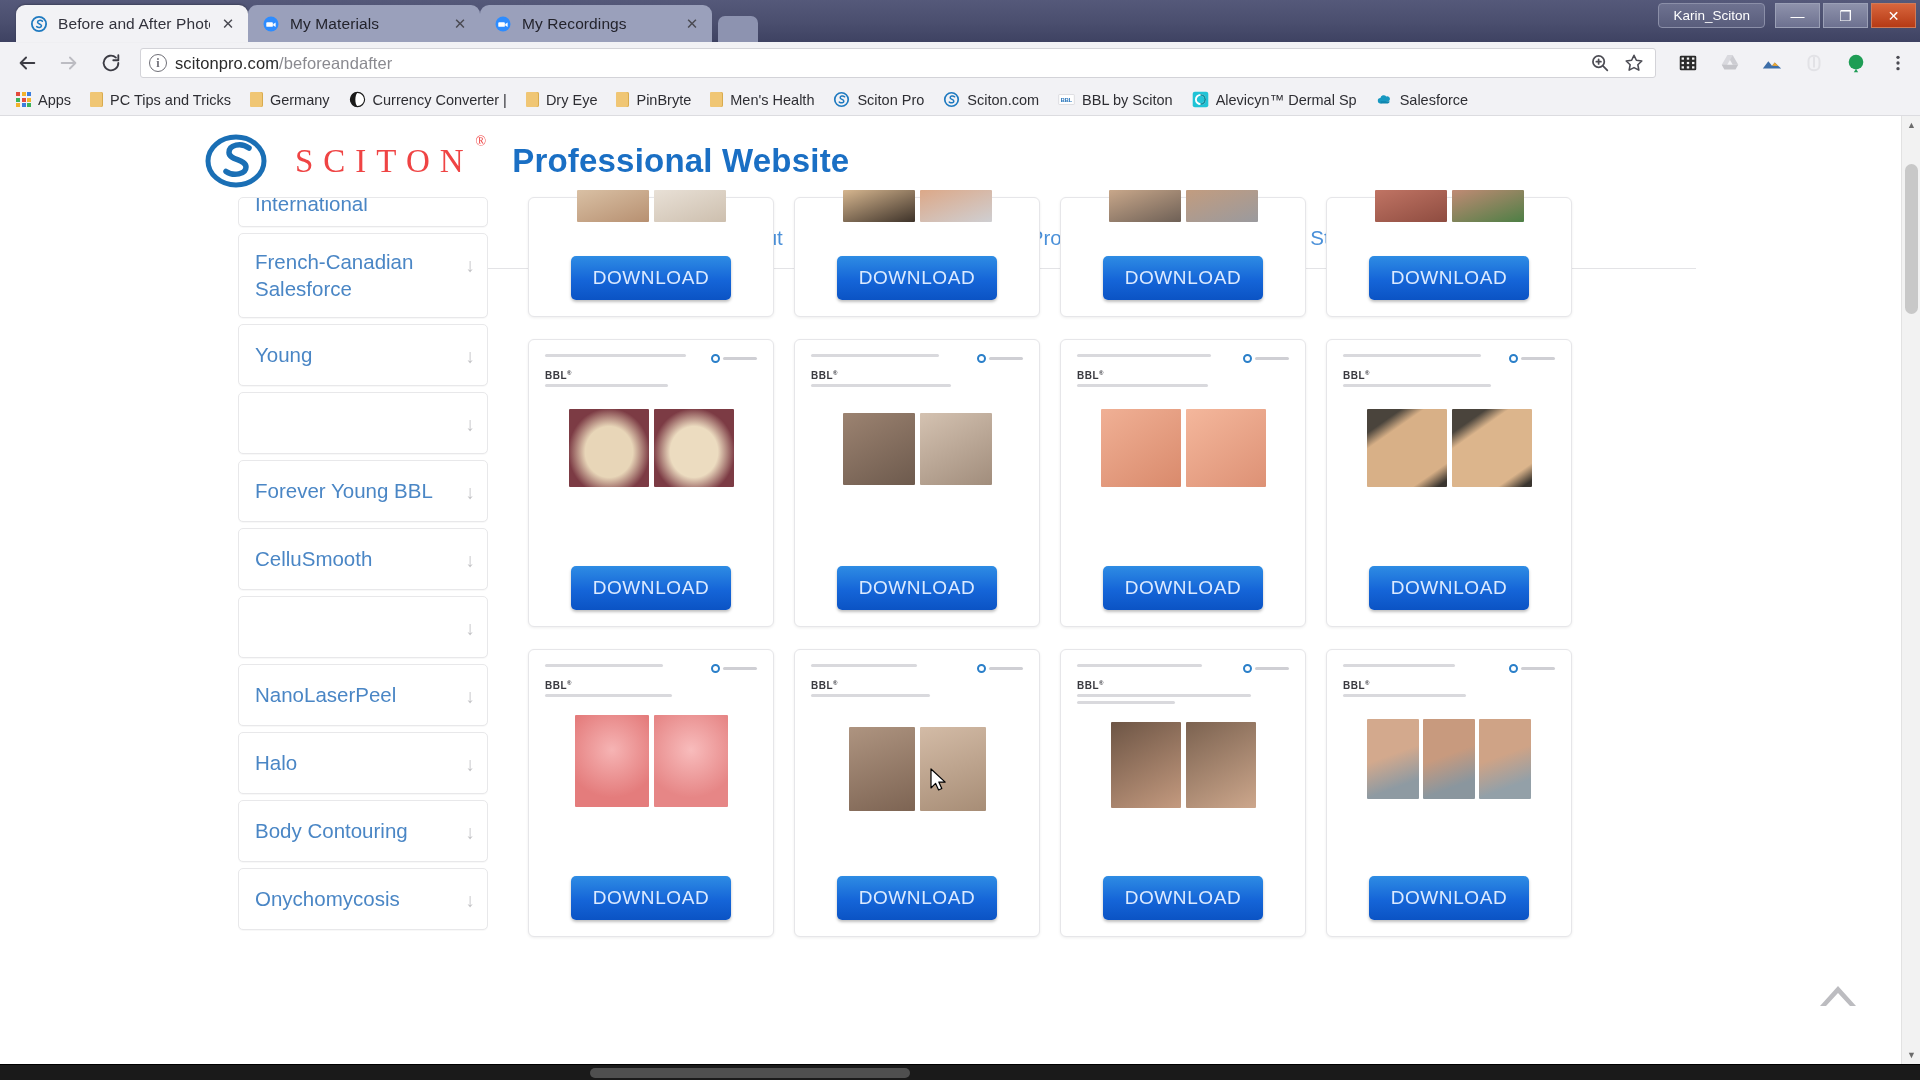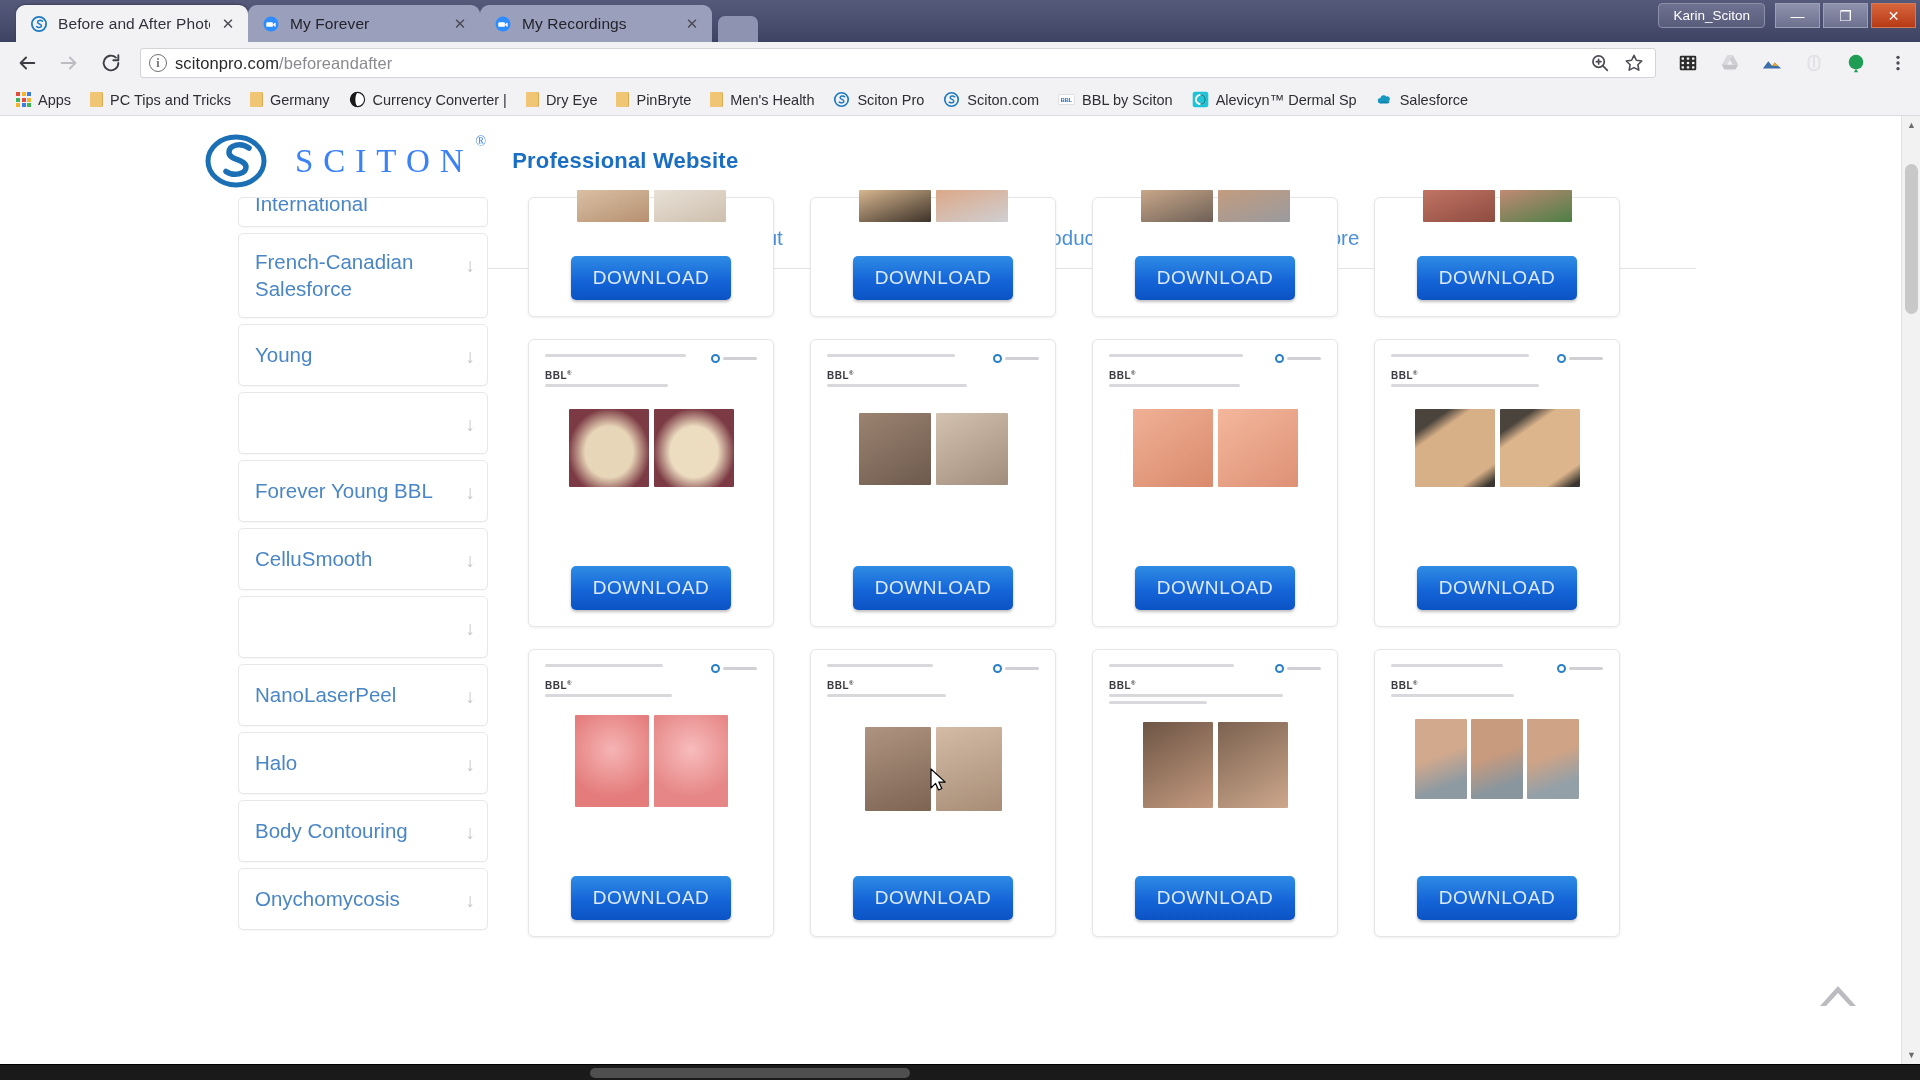--- a/index.html
+++ b/index.html
@@ -186,26 +186,26 @@
     background: #fff;
     overflow: hidden;
   }
 
   .site-header { padding: 16px 0 0 205px; }
   .brandrow { display: flex; align-items: center; gap: 28px; }
   .sciton-word {
     font-family: "Liberation Serif", serif;
     font-size: 33px;
     letter-spacing: 10px;
-    color: #3b82f6;
+    color: #ef4444;
     position: relative;
   }
   .sciton-word sup { font-size: 14px; letter-spacing: 0; position: relative; top: -14px; left: 2px; }
   .pro-title {
-    font-size: 22px;
+    font-size: 33px;
     font-weight: bold;
     color: #1a6fc4;
     letter-spacing: .2px;
   }
 
   .site-nav {
     display: flex;
     justify-content: center;
     gap: 48px;
     margin-top: 36px;
@@ -251,21 +251,21 @@
   .sb-arrow {
     position: absolute;
     right: 12px; top: 22px;
     color: #c3c3c6;
     font-size: 19px;
     line-height: 1;
   }
 
   
   .grid-area { flex: 1; padding-left: 40px; padding-right: 50px; }
-  .grid-row { display: flex; gap: 36px; }
+  .grid-row { display: flex; gap: 20px; }
   .card {
     flex: 0 0 246px;
     width: 246px;
     background: #fff;
     border: 1px solid #e6e6e9;
     border-radius: 6px;
     box-shadow: 0 1px 3px rgba(0,0,0,.07);
     padding: 12px 10px 16px 10px;
     display: flex;
     flex-direction: column;
@@ -361,21 +361,21 @@
     <span class="tabtitle">Before and After Photos</span>
     <span class="tabclose">✕</span>
   </div>
 
   <div class="tab inactive">
     <svg class="favicon" viewBox="0 0 24 24">
       <circle cx="12" cy="12" r="10" fill="#2d8cff"></circle>
       <path d="M7 9.5h6.2a1.3 1.3 0 0 1 1.3 1.3v3.7a1.3 1.3 0 0 1-1.3 1.3H7a1.3 1.3 0 0 1-1.3-1.3v-3.7A1.3 1.3 0 0 1 7 9.5z" fill="#fff"></path>
       <path d="M15 12l3.2-2v6l-3.2-2z" fill="#fff"></path>
     </svg>
-    <span class="tabtitle">My Forever</span>
+    <span class="tabtitle">My Materials</span>
     <span class="tabclose">✕</span>
   </div>
 
   <div class="tab inactive">
     <svg class="favicon" viewBox="0 0 24 24">
       <circle cx="12" cy="12" r="10" fill="#2d8cff"></circle>
       <path d="M7 9.5h6.2a1.3 1.3 0 0 1 1.3 1.3v3.7a1.3 1.3 0 0 1-1.3 1.3H7a1.3 1.3 0 0 1-1.3-1.3v-3.7A1.3 1.3 0 0 1 7 9.5z" fill="#fff"></path>
       <path d="M15 12l3.2-2v6l-3.2-2z" fill="#fff"></path>
     </svg>
     <span class="tabtitle">My Recordings</span>

